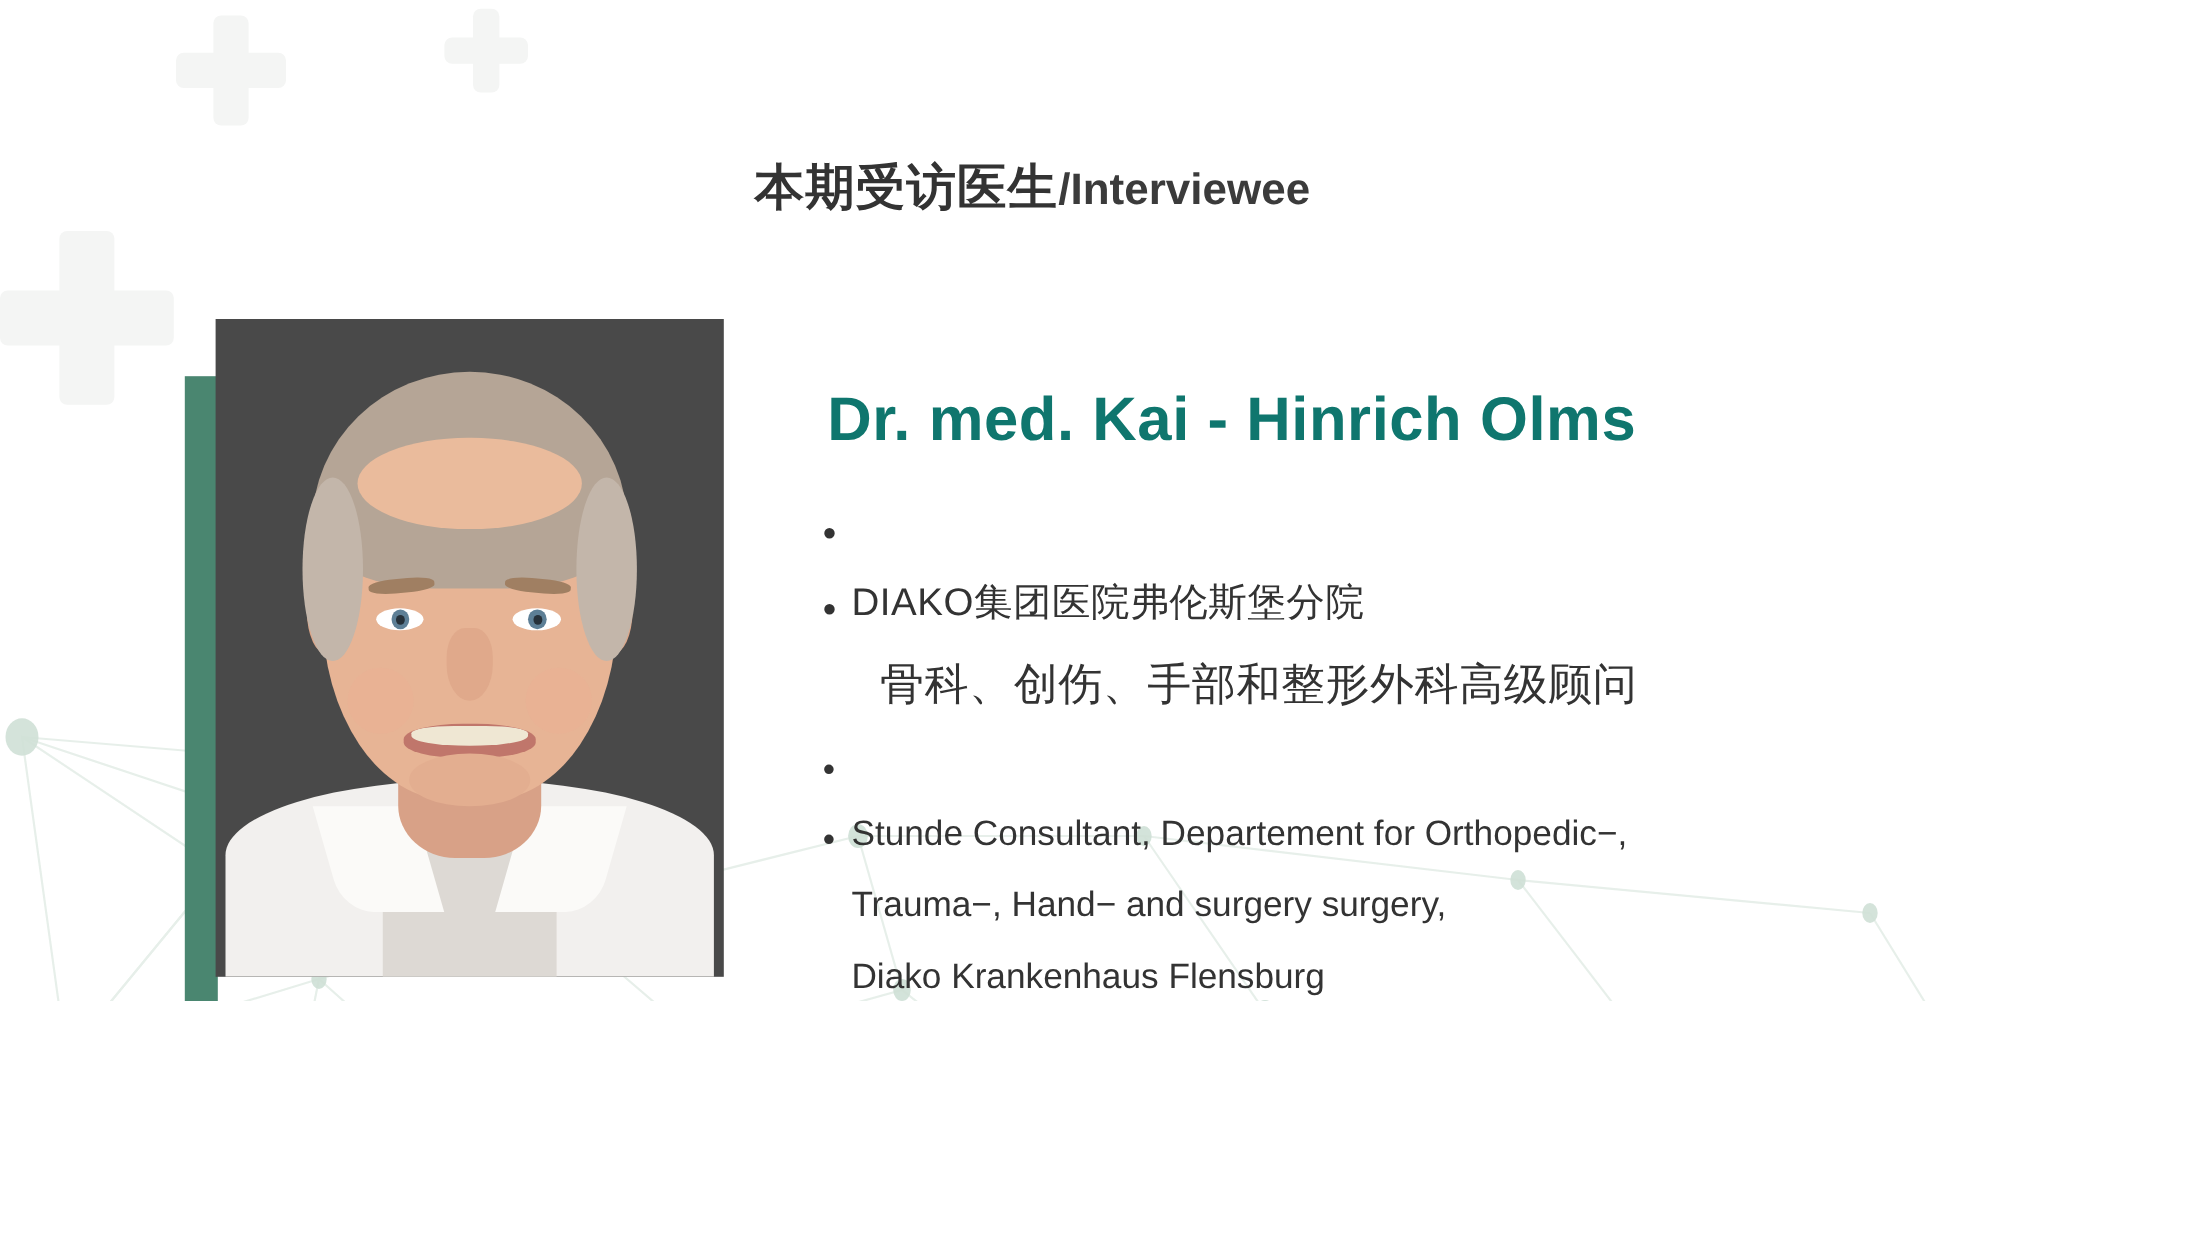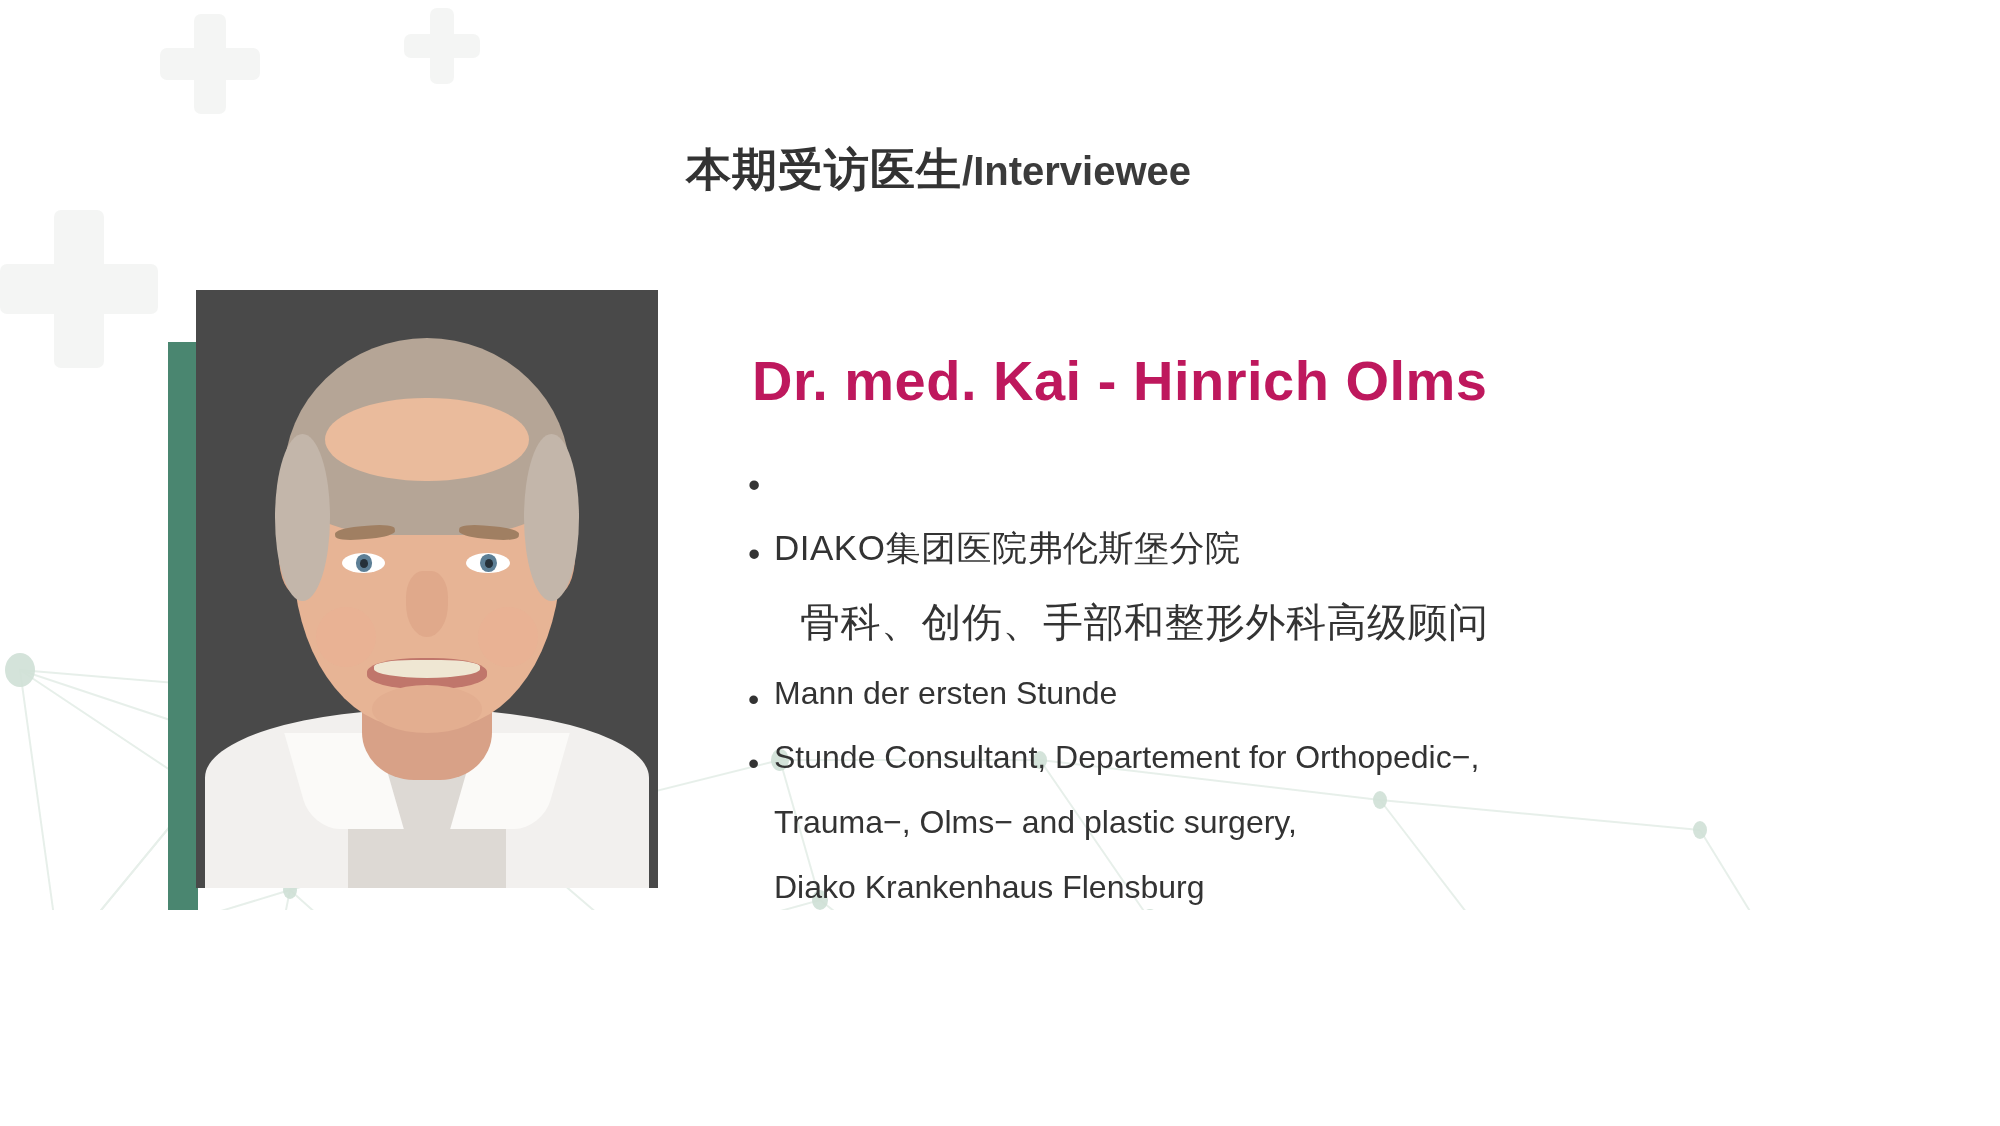--- a/index.html
+++ b/index.html
@@ -281,21 +281,21 @@
     font-weight: 600;
     color: #3b3b3b;
   }
 
   #name {
     position: absolute;
     left: 752px;
     top: 348px;
     font-size: 56px;
     font-weight: 700;
-    color: #be185d;
+    color: #0f766e;
     letter-spacing: .5px;
     white-space: nowrap;
   }
 
   #bullets {
     position: absolute;
     left: 748px;
     top: 448px;
     width: 1140px;
     color: #333333;
@@ -451,30 +451,29 @@
       <div class="b-dot cn-2">•</div>
       <div class="b-txt cn-2">DIAKO集团医院弗伦斯堡分院</div>
     </div>
     <div class="b-row">
       <div class="b-dot cn-3 hidden">•</div>
       <div class="b-txt cn-3 indent">骨科、创伤、手部和整形外科高级顾问</div>
     </div>
 
     <div class="b-row">
       <div class="b-dot de-1">•</div>
-      <div class="b-txt de-1">Mann der ersten Stunde</div>
     </div>
 
     <div class="b-row">
       <div class="b-dot en-1">•</div>
       <div class="b-txt en-1">Stunde Consultant, Departement for Orthopedic−,</div>
     </div>
     <div class="b-row">
       <div class="b-dot en-cont hidden">•</div>
-      <div class="b-txt en-cont">Trauma−, Olms− and plastic surgery,</div>
+      <div class="b-txt en-cont">Trauma−, Hand− and surgery surgery,</div>
     </div>
     <div class="b-row">
       <div class="b-dot en-cont hidden">•</div>
       <div class="b-txt en-cont">Diako Krankenhaus Flensburg</div>
     </div>
 
   </div>
 
   <div id="logo">
     <svg width="300" height="118" viewBox="0 0 300 118">

